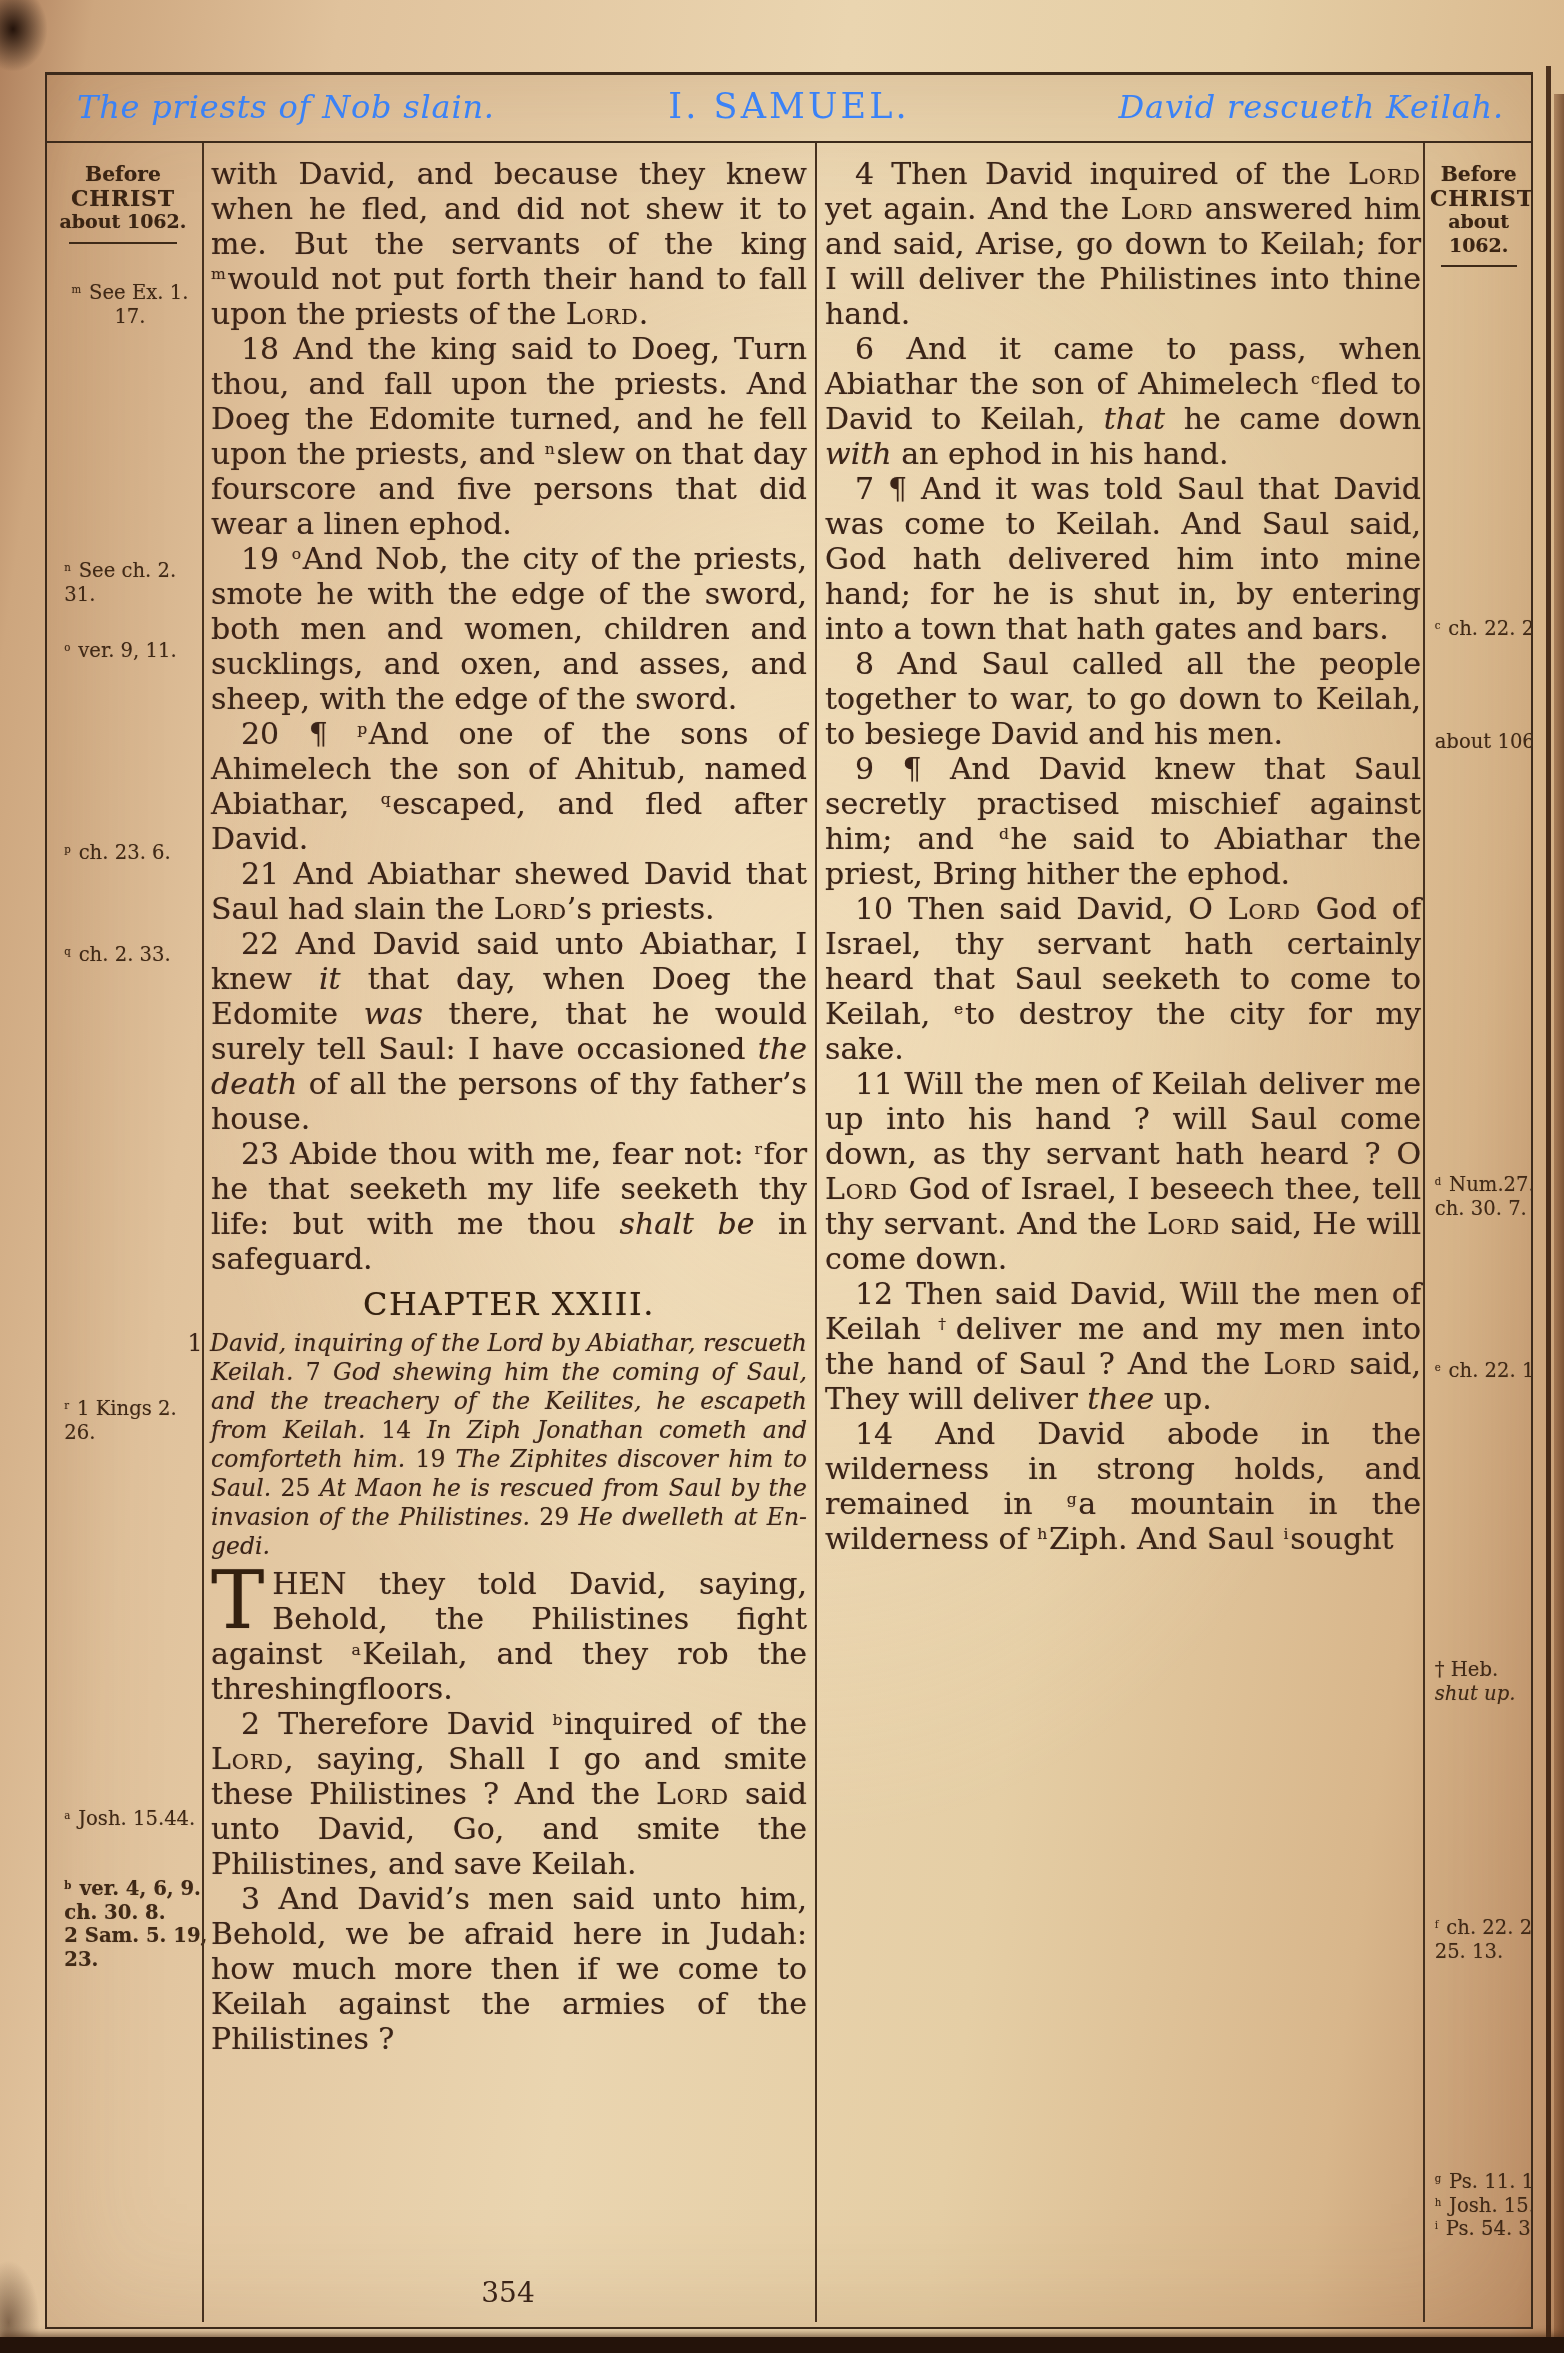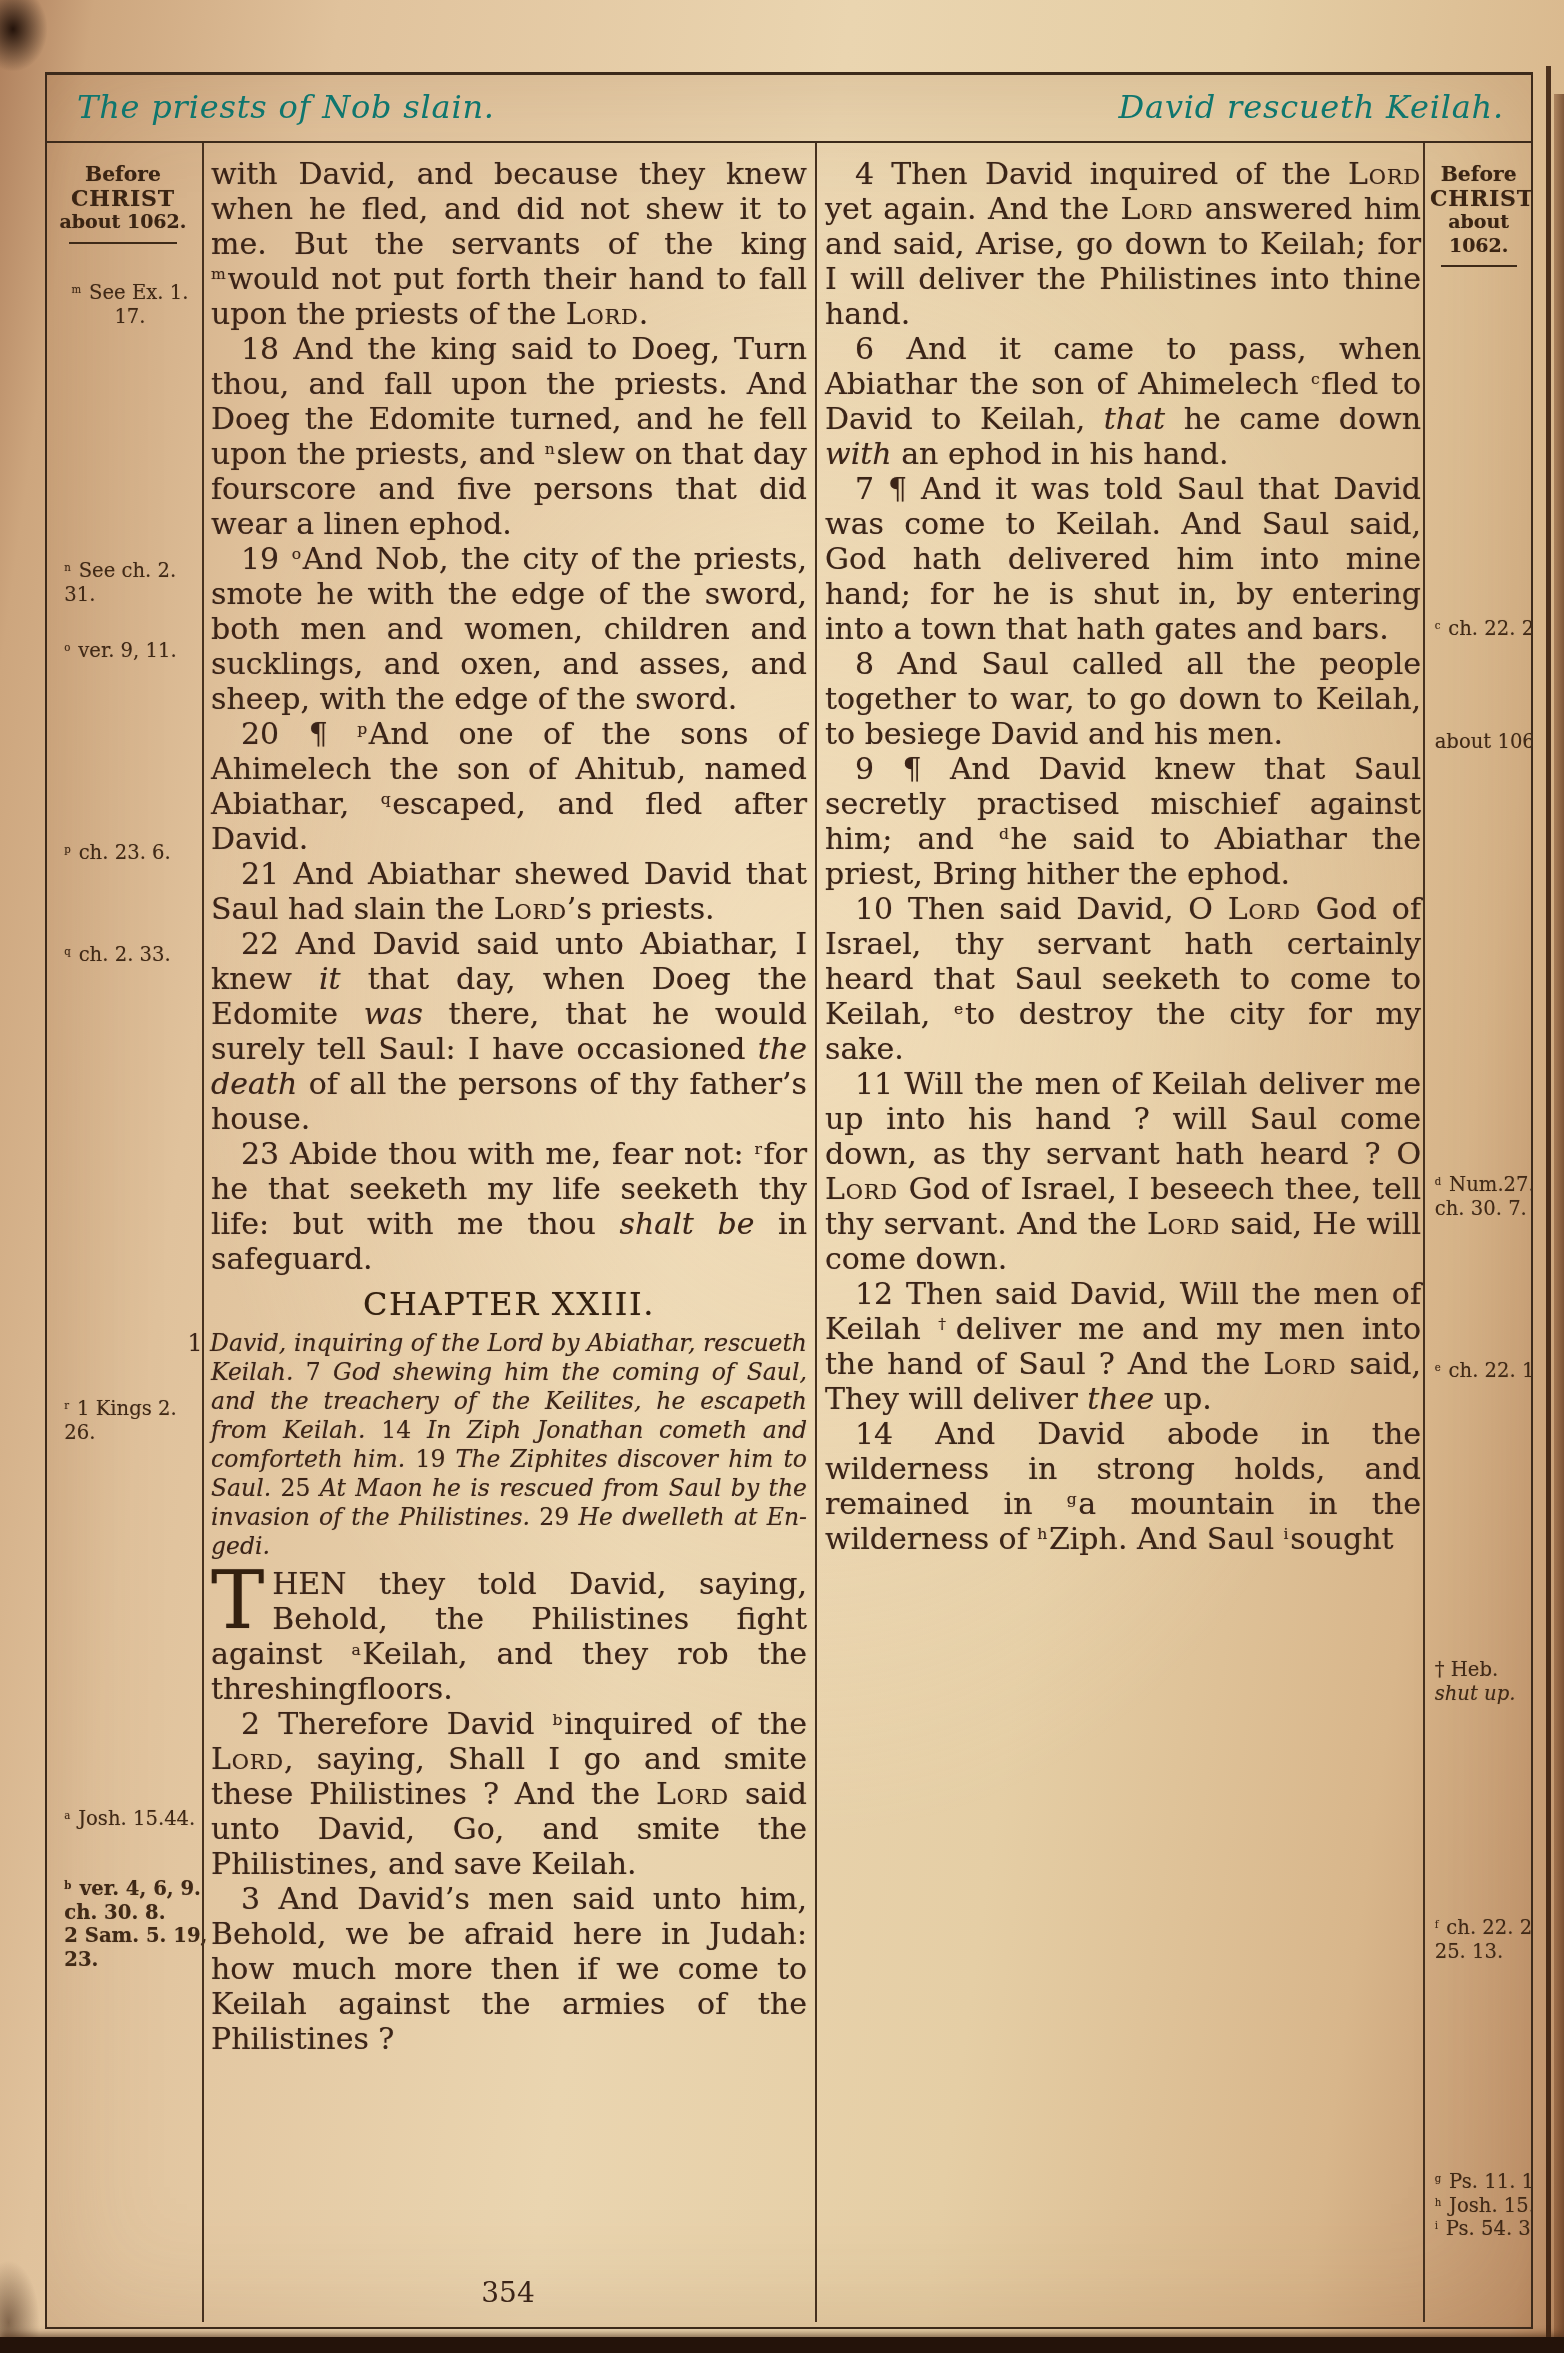--- a/index.html
+++ b/index.html
@@ -18,21 +18,21 @@
   .edge-right{position:absolute;left:1546px;top:66px;width:4.7px;height:2282px;background:#31190b;opacity:.85;}
   .edge-right2{position:absolute;left:1554px;top:94px;width:11px;height:2246px;
     background:linear-gradient(to right,rgba(120,70,38,.45),rgba(90,50,25,.75));}
   .bottom-band{position:absolute;left:0;top:2337px;width:1565px;height:17px;background:#24130a;
     box-shadow:0 -3.1px 7.8px rgba(70,40,20,.6);}
   .frame{
     position:absolute;left:45px;top:72px;width:1488px;height:2257px;
     border:2.3px solid #3c2a1b;border-top-width:3.9px;box-sizing:border-box;
     box-shadow:inset 0 0 117px rgba(139,86,45,.22);
   }
-  .running-head{position:absolute;top:0;left:0;right:0;height:66px;border-bottom:2.3px solid #3c2a1b;color:#0f766e;}
+  .running-head{position:absolute;top:0;left:0;right:0;height:66px;border-bottom:2.3px solid #3c2a1b;color:#3b82f6;}
   .rh-left{position:absolute;left:30px;top:12.5px;font-style:italic;font-size:32px;letter-spacing:0.8px;}
   .rh-center{position:absolute;left:0;right:0;top:11px;text-align:center;font-size:35px;letter-spacing:3.1px;}
   .rh-right{position:absolute;right:27px;top:12.5px;font-style:italic;font-size:32px;letter-spacing:0.8px;}
   .content{position:absolute;top:68px;left:0;right:0;bottom:4.7px;overflow:hidden;padding-left:34px;}
   .vrule{position:absolute;top:0;bottom:0;width:1.6px;background:#46311f;}
   .text-col{position:absolute;top:12.5px;bottom:0;width:596px;color:#3b2418;
     font-size:30px;line-height:35px;text-align:justify;
     text-shadow:0 0 0.8px rgba(59,36,24,.45);}
   .text-col p{margin:0;padding:0;}
   .verse{text-indent:30px;}
@@ -62,20 +62,21 @@
   .page-number{position:absolute;top:2133px;left:163px;width:596px;text-align:center;
     font-size:28px;color:#3b2418;}
 </style>
 </head>
 <body>
 
 <div class="scan">
   <div class="frame">
     <div class="running-head">
       <div class="rh-left">The priests of Nob slain.</div>
+      <div class="rh-center">I. SAMUEL.</div>
       <div class="rh-right">David rescueth Keilah.</div>
     </div>
     <div class="content">
       <div class="notes-col notes-left" id="notes-left">
           <div class="bc-block">
             <div class="bc-line bc0">Before</div>
             <div class="bc-line bc1">CHRIST</div>
             <div class="bc-line bc2">about 1062.</div>
             <div class="bc-rule"></div>
           </div>

